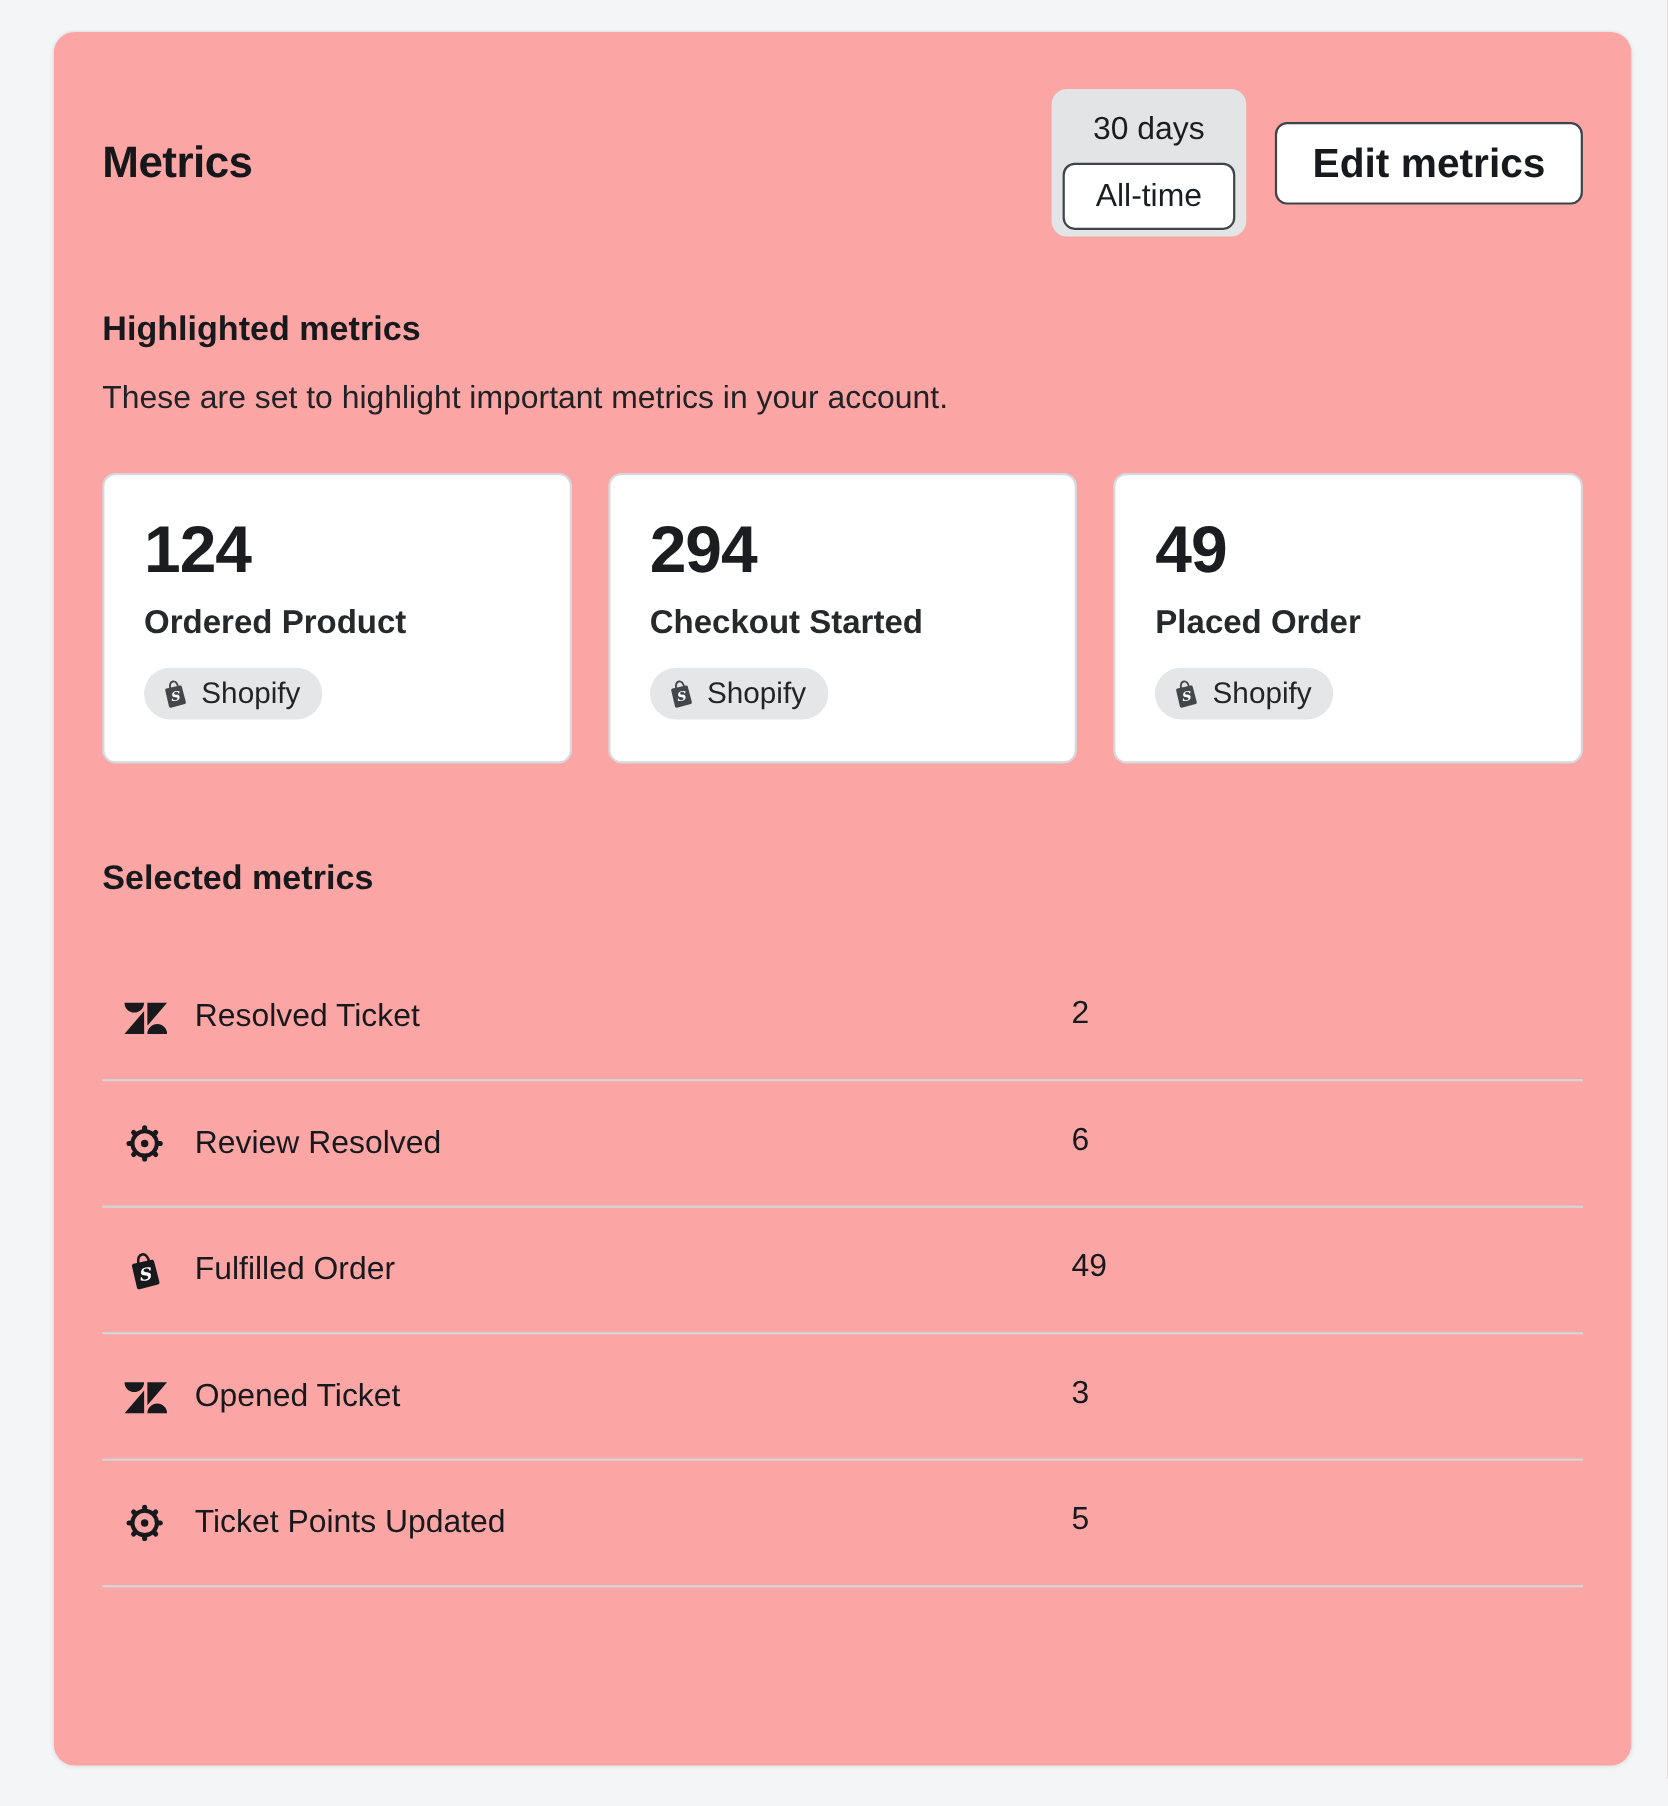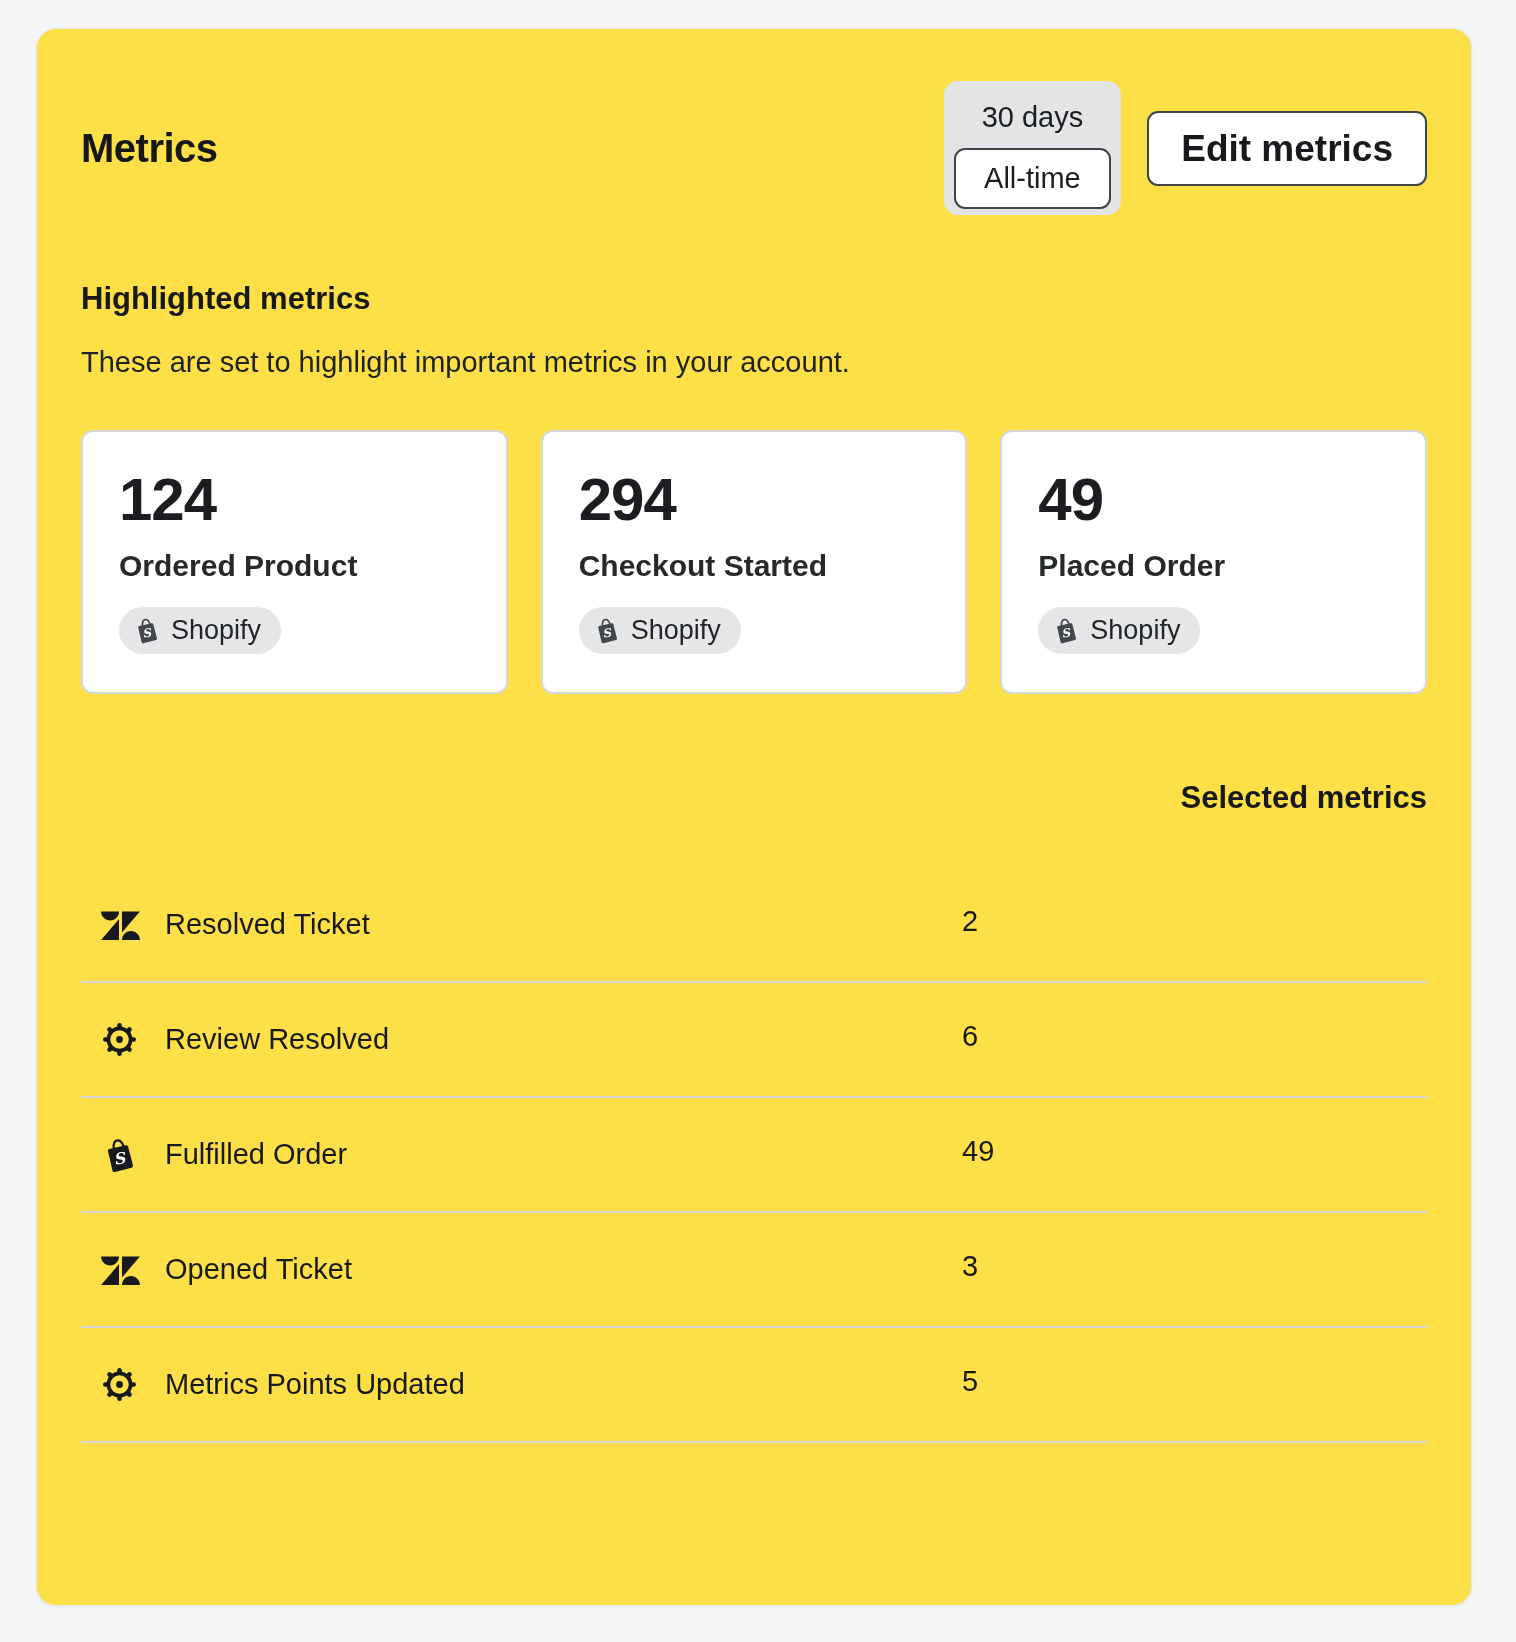--- a/index.html
+++ b/index.html
@@ -5,23 +5,23 @@
   html,body{margin:0;padding:0;}
   body{
     width:1516px;height:1642px;
     background:#f4f5f6;
     font-family:"Liberation Sans", sans-serif;
     color:#17191c;
     position:relative;
     -webkit-font-smoothing:antialiased;
   }
   .card{
-    position:absolute;left:36px;top:28px;
+    position:absolute;left:48px;top:28px;
     width:1436px;height:1578px;box-sizing:border-box;
-    background:#fde047;
+    background:#fca5a5;
     border:1px solid #e7e8ea;
     border-radius:20px;
     box-shadow:0 1px 3px rgba(0,0,0,.05);
     padding:52px 44px 0 44px;
   }
   
   .hdr{display:flex;justify-content:space-between;align-items:center;}
   .title{font-size:40px;font-weight:700;color:#15171a;letter-spacing:-.5px;}
   .hdr-controls{display:flex;align-items:center;gap:26px;}
   .segment-group{
@@ -52,21 +52,21 @@
     padding:36px 36px 38px 36px;background:#fff;box-sizing:border-box;
   }
   .metric-value{font-size:60px;font-weight:600;color:#1b1d20;letter-spacing:-1px;line-height:1.05;}
   .metric-label{font-size:30px;font-weight:600;color:#26292c;margin-top:18px;}
   .badge{
     margin-top:24px;display:inline-flex;align-items:center;gap:11px;
     background:#e5e6e8;border-radius:999px;padding:8px 20px 8px 14px;
   }
   .badge .badge-label{font-size:27px;color:#222528;}
   
-  .sect-selected .h2{margin-top:86px;text-align:right;}
+  .sect-selected .h2{margin-top:86px;}
   .table{margin-top:52px;}
   .thead{
     position:relative;display:flex;align-items:center;height:92px;
     padding-left:20px;border-bottom:2px solid #cfd2d5;
     font-size:27px;color:#5a5f64;
   }
   .thead .col-value{position:absolute;left:881px;}
   .trow{
     position:relative;display:flex;align-items:center;height:113px;
     padding-left:20px;border-bottom:2px solid #d3d6d9;
@@ -211,20 +211,20 @@
         <div class="row-label">Opened Ticket</div>
         <div class="val">3</div>
       </div>
 
       <div class="trow">
         <div class="icon-cell">
           <svg class="ic" viewBox="0 0 24 24" width="37" height="37" style="color:#17191c">
               <use href="#def-gear"></use>
             </svg>
         </div>
-        <div class="row-label">Metrics Points Updated</div>
+        <div class="row-label">Ticket Points Updated</div>
         <div class="val">5</div>
       </div>
 
     </div>
   </div>
 
 </div>
 
 </body></html>

